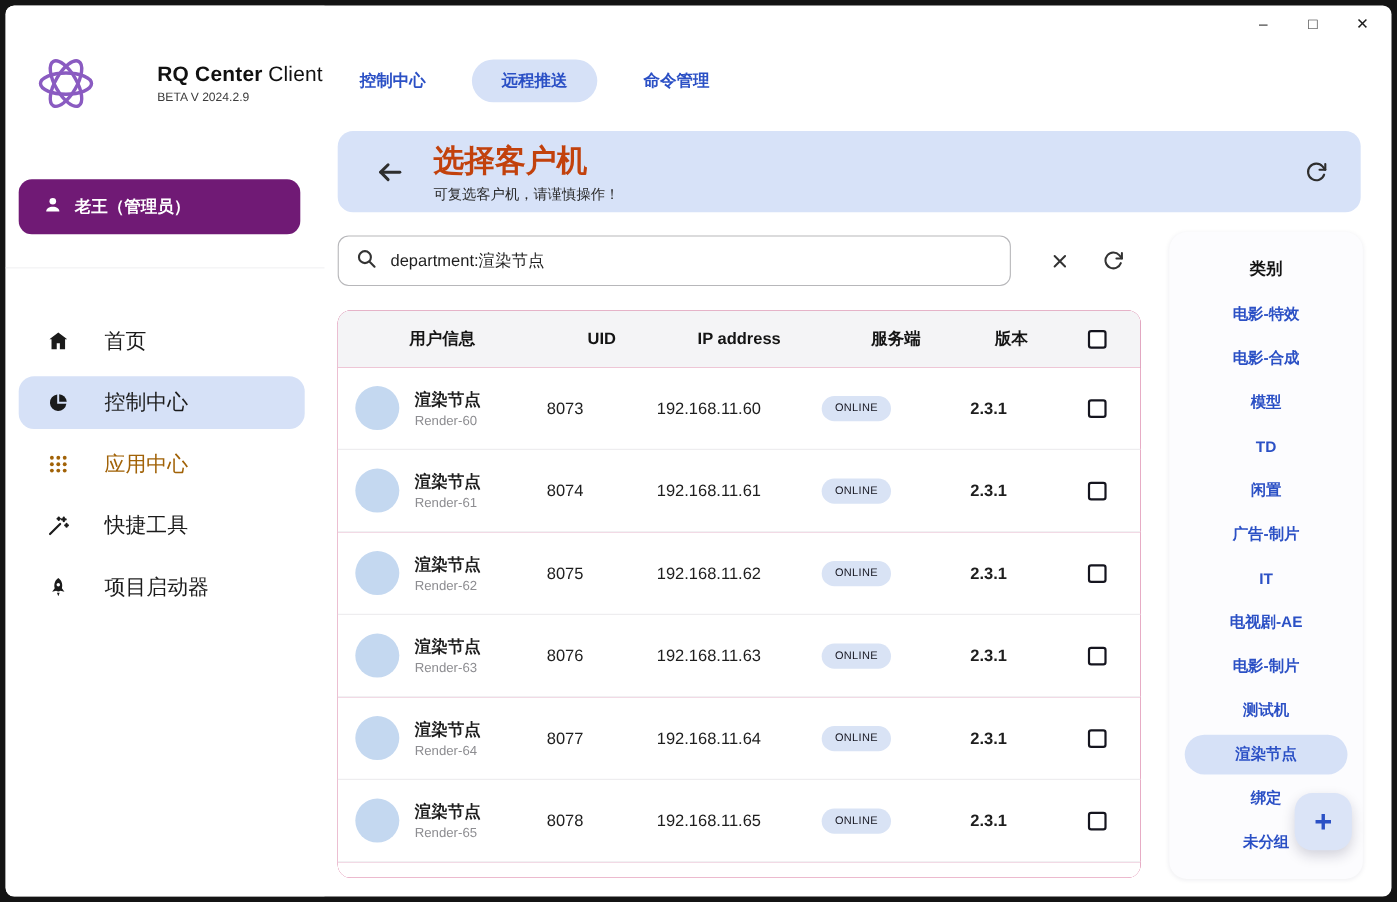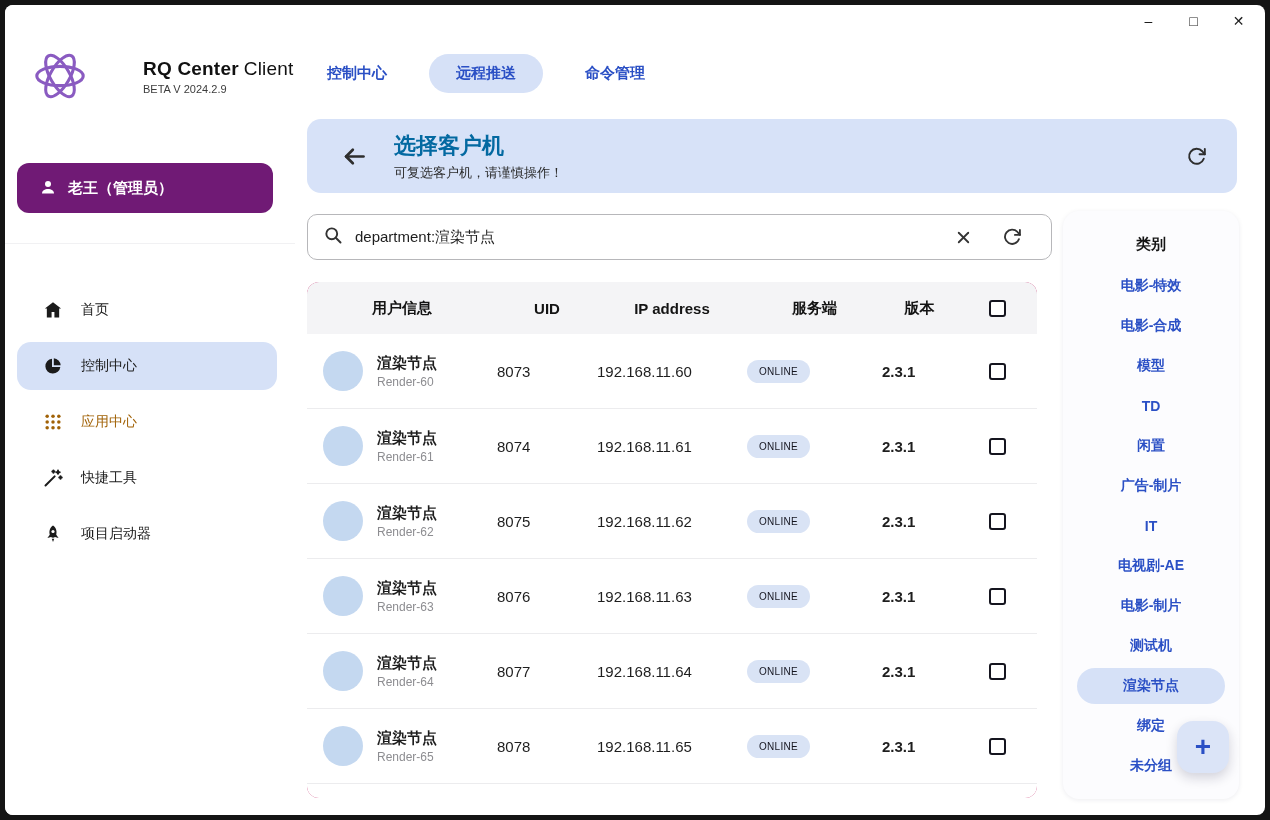--- a/index.html
+++ b/index.html
@@ -27,42 +27,42 @@
   .app-version { font-size:11px; color:#3c3c3c; margin-top:3px; }
 
   .user-badge { position:absolute; left:12px; top:158px; width:256px; height:50px;
     background:#701a75; border-radius:12px; display:flex; align-items:center;
     padding-left:22px; gap:11px; color:#ffffff; font-size:15px; font-weight:600; }
 
   .sidebar-divider { position:absolute; left:0; top:238px; width:290px; height:1px; background:#f1f1f3; }
 
   .nav { position:absolute; left:12px; top:281px; width:260px; }
   .nav-item { height:48px; margin-bottom:8px; border-radius:14px; display:flex;
-    align-items:center; padding-left:26px; gap:18px; font-size:14px; font-weight:500;
+    align-items:center; padding-left:26px; gap:32px; font-size:19px; font-weight:500;
     color:#1b1b1b; cursor:pointer; }
   .nav-item .nicon { width:20px; height:20px; display:flex; align-items:center; color:#1b1b1b; }
   .nav-item.active { background:#d6e1f7; }
   .nav-item.disabled, .nav-item.disabled .nicon { color:#a16207; }
 
   
   .topnav { position:absolute; left:322px; top:48px; height:40px; display:flex; gap:42px; align-items:center; z-index:5; }
   .tab { font-size:15px; font-weight:700; color:#2b50c5; cursor:pointer; white-space:nowrap; }
   .tab.active { background:#d6e1f7; padding:10px 27px; border-radius:20px; }
 
   
   .header-card { position:absolute; left:302px; top:114px; width:930px; height:74px;
     background:#d7e2f8; border-radius:14px; display:flex; align-items:center; }
   .back-btn { margin-left:34px; display:flex; align-items:center; cursor:pointer; }
   .header-texts { margin-left:26px; }
-  .header-title { font-size:22px; font-weight:800; color:#0369a1; }
+  .header-title { font-size:28px; font-weight:800; color:#c2410c; }
   .header-subtitle { font-size:13px; color:#2a2a2a; margin-top:3px; }
   .header-refresh { margin-left:auto; margin-right:30px; display:flex; cursor:pointer; }
 
   
-  .search-box { position:absolute; left:302px; top:209px; width:745px; height:46px;
+  .search-box { position:absolute; left:302px; top:209px; width:612px; height:46px;
     border:1.5px solid #b7b7ba; border-radius:10px; background:#fff;
     display:flex; align-items:center; padding:0 15px; gap:12px; }
   .search-input { border:none; outline:none; flex:1; font-size:15px; color:#1e1e1e;
     font-family:inherit; background:transparent; }
   .icon-btn { position:absolute; width:32px; height:32px; display:flex; align-items:center;
     justify-content:center; cursor:pointer; }
   .clear-btn { left:942px; top:216px; }
   .search-refresh { left:991px; top:216px; }
 
   

